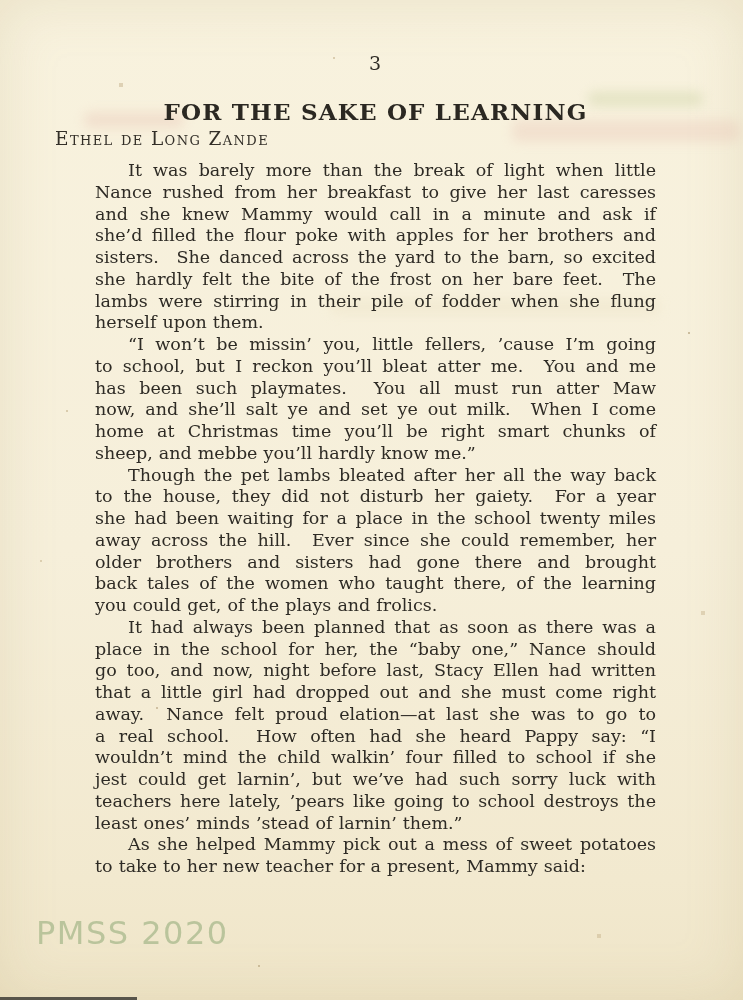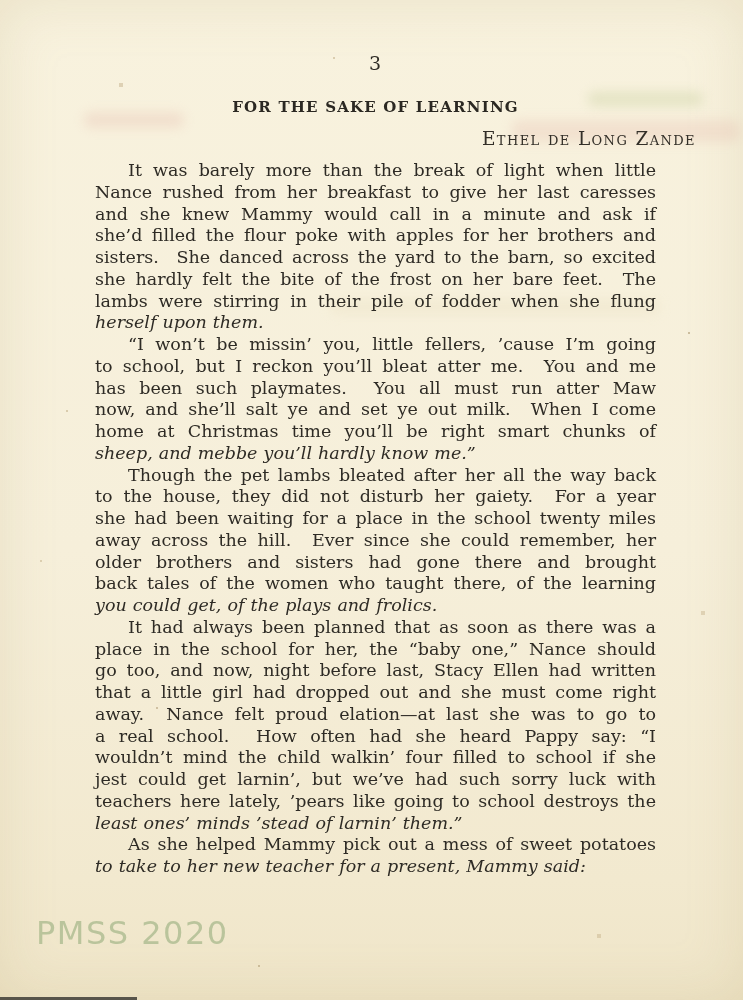--- a/index.html
+++ b/index.html
@@ -60,31 +60,31 @@
     font-size: 19px;
     letter-spacing: 1px;
   }
   .title {
     position: absolute;
     left: 55px;
     top: 98px;
     width: 641px;
     margin: 0;
     text-align: center;
-    font-size: 15px;
+    font-size: 23px;
     font-weight: 700;
     letter-spacing: 1.2px;
     color: #2b2822;
   }
   .byline {
     position: absolute;
     left: 55px;
     top: 128px;
     width: 641px;
-    text-align: right;
+    text-align: left;
     font-variant: small-caps;
     font-size: 18.5px;
     letter-spacing: 1.4px;
     color: #332f28;
   }
 
   .article-body {
     position: absolute;
     left: 95px;
     top: 160px;
@@ -92,21 +92,21 @@
     font-size: 17.5px;
     line-height: 21.75px;
     word-spacing: 0.5px;
   }
   .paragraph { margin: 0; }
   .line {
     text-align: justify;
     text-align-last: justify;
     white-space: normal;
   }
-  .line.last { text-align-last: left; font-style: italic; }
+  .line.last { text-align-last: left; }
   .line.first { text-indent: 33px; }
 
   .watermark {
     position: absolute;
     left: 36px;
     top: 914px;
     font-family: "DejaVu Sans", "Liberation Sans", sans-serif;
     font-size: 32px;
     letter-spacing: 1.5px;
     color: #b5c197;

